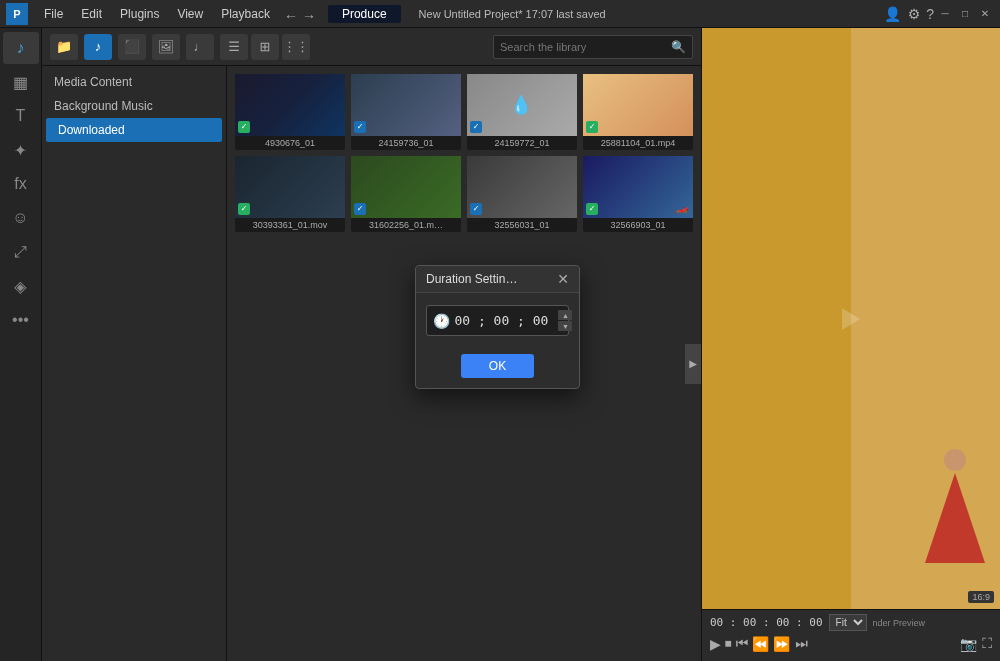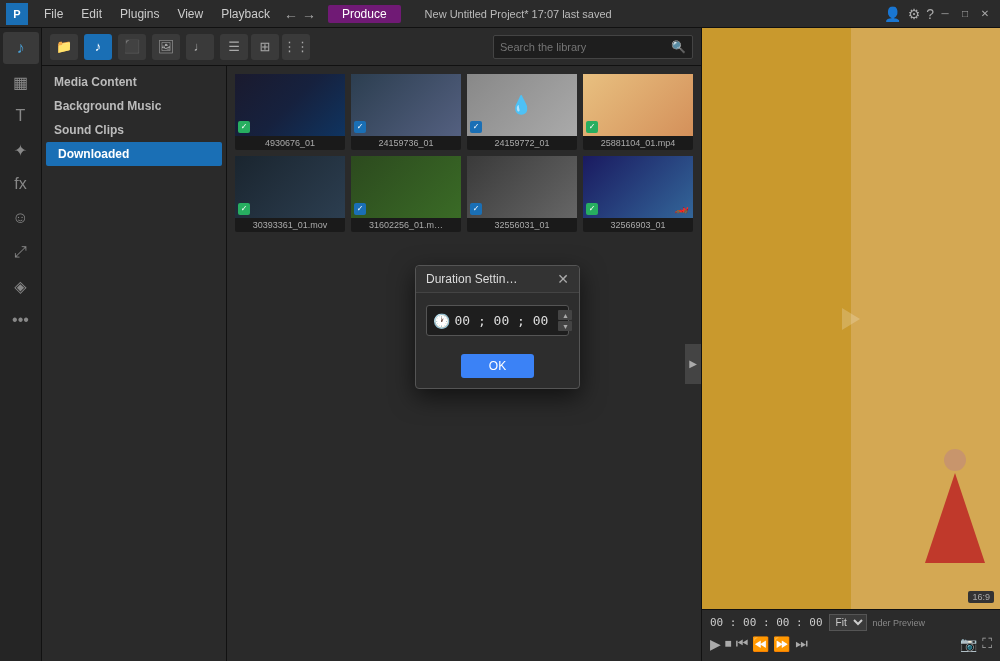--- a/index.html
+++ b/index.html
@@ -2,24 +2,24 @@
 <html><head>
   <meta charset="utf-8">
   <style>
     * { margin: 0; padding: 0; box-sizing: border-box; }
     body { width: 1000px; height: 661px; background: #1e1e1e; font-family: 'Segoe UI', Arial, sans-serif; font-size: 12px; color: #ccc; overflow: hidden; position: relative; }
 
     
     #menubar { display: flex; align-items: center; height: 28px; background: #2b2b2b; border-bottom: 1px solid #111; padding: 0 6px; gap: 2px; }
     #menubar .app-logo { width: 22px; height: 22px; background: #1a6fb5; display: flex; align-items: center; justify-content: center; color: white; font-weight: bold; font-size: 11px; margin-right: 6px; }
     #menubar .menu-item { padding: 2px 8px; cursor: pointer; font-size: 12px; color: #ccc; }
-    #produce-btn { background: #701a75; color: white; padding: 2px 14px; border-radius: 2px; font-size: 12px; cursor: pointer; margin: 12px 6px; }
+    #produce-btn { background: #0f172a; color: white; padding: 2px 14px; border-radius: 2px; font-size: 12px; cursor: pointer; margin: 12px 6px; }
     #nav-arrows { display: flex; gap: 4px; margin: 0 4px; }
     #nav-arrows span { color: #aaa; cursor: pointer; font-size: 14px; }
-    #project-title { color: #bbb; font-size: 11px; margin-left: 16px; }
+    #project-title { color: #bbb; font-size: 11px; margin-left: 10px; }
     .spacer { flex: 1; }
     #win-controls { display: flex; gap: 2px; }
     #win-controls span { width: 18px; height: 18px; display: flex; align-items: center; justify-content: center; cursor: pointer; color: #aaa; font-size: 10px; }
     #top-icons { display: flex; gap: 6px; align-items: center; }
     #top-icons span { color: #aaa; font-size: 14px; cursor: pointer; }
 
     
     #main { display: flex; height: calc(661px - 28px); }
 
     
@@ -37,21 +37,21 @@
     .toolbar-btn.active { background: #1a6fb5; color: white; }
     #search-bar { flex: 1; display: flex; align-items: center; background: #1e1e1e; border: 1px solid #444; border-radius: 2px; padding: 0 6px; height: 24px; margin-left: auto; max-width: 200px; }
     #search-bar input { background: transparent; border: none; outline: none; color: #ccc; font-size: 11px; width: 100%; }
     #search-bar .search-icon { color: #777; font-size: 12px; }
     .view-btns { display: flex; gap: 3px; }
 
     
     #media-content { display: flex; flex: 1; overflow: hidden; }
 
     
-    #library-nav { width: 185px; background: #2a2a2a; border-right: 1px solid #111; padding-top: 4px; overflow-y: auto; font-weight: bold; }
+    #library-nav { width: 185px; background: #2a2a2a; border-right: 1px solid #111; padding-top: 4px; overflow-y: auto; }
     .nav-item { padding: 5px 12px; cursor: pointer; color: #bbb; font-size: 12px; }
     .nav-item.selected { background: #1a6fb5; color: white; border-radius: 2px; margin: 0 4px; }
 
     
     #grid-area { flex: 1; position: relative; overflow: hidden; }
     #grid-scroll { height: 100%; overflow-y: auto; padding: 8px; }
     #grid-scroll::-webkit-scrollbar { width: 8px; }
     #grid-scroll::-webkit-scrollbar-track { background: #222; }
     #grid-scroll::-webkit-scrollbar-thumb { background: #555; border-radius: 4px; }
     #media-grid { display: grid; grid-template-columns: repeat(4, 1fr); gap: 6px; }
@@ -157,21 +157,20 @@
         <input type="text" placeholder="Search the library" style="">
         <span class="search-icon">🔍</span>
       </div>
     </div>
 
     <div id="media-content">
 
       <div id="library-nav">
         <div class="nav-item">Media Content</div>
         <div class="nav-item">Background Music</div>
-        <div class="nav-item">Sound Clips</div>
         <div class="nav-item selected">Downloaded</div>
       </div>
 
       <div id="grid-area">
         <div id="grid-scroll">
           <div id="media-grid">
 
             <div class="media-thumb">
               <div class="thumb-img c1">
                 <div class="thumb-badge">✓</div>

